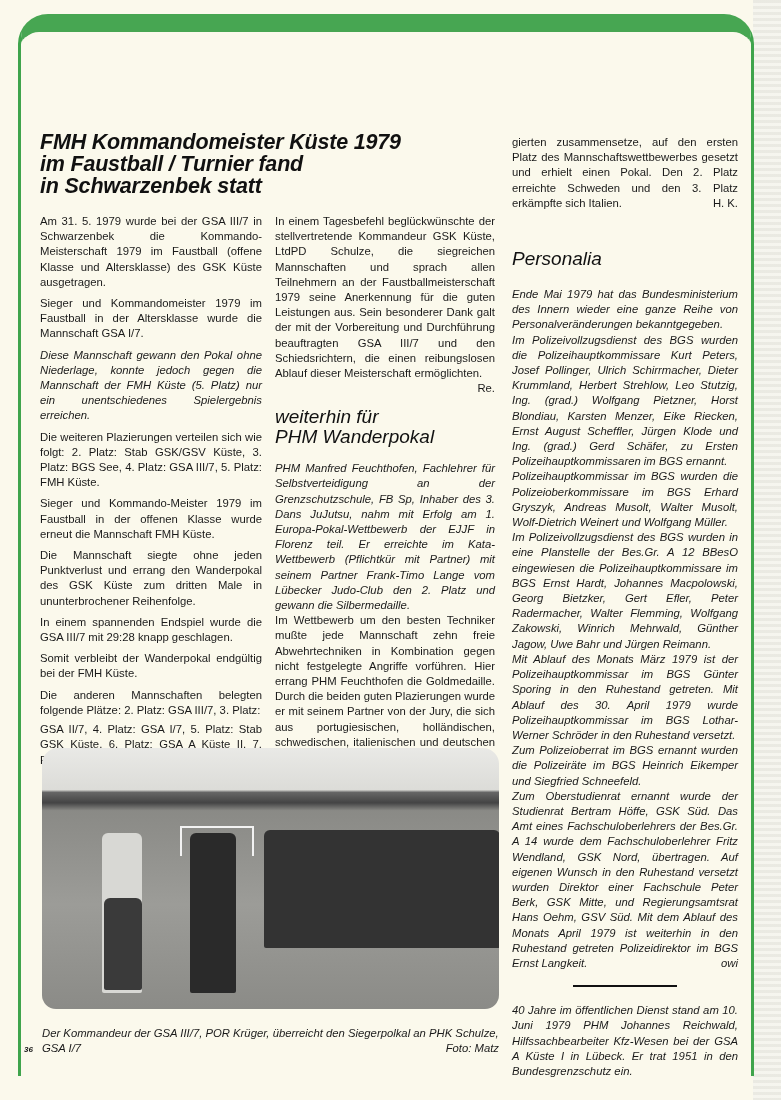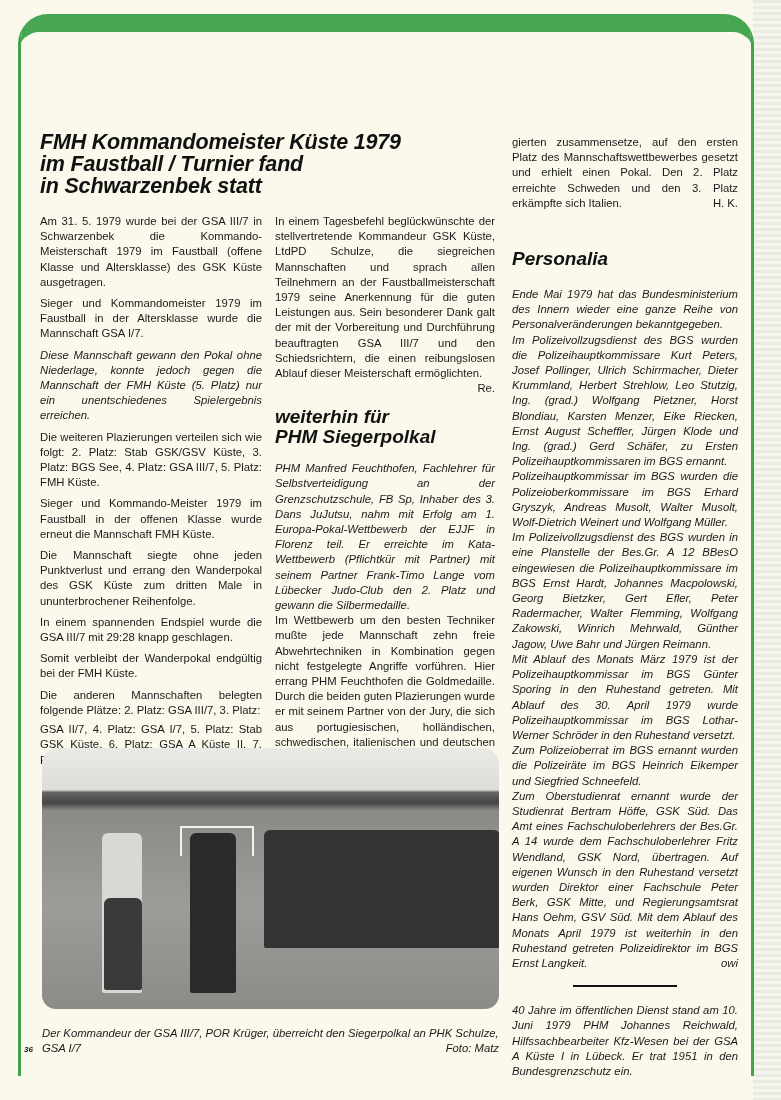--- a/index.html
+++ b/index.html
@@ -25,21 +25,21 @@
   .col { position:absolute; font-size:11.3px; line-height:15.2px; }
   .col p { margin:0 0 6px 0; text-align:justify; }
   .col p.tight { margin-bottom:0;font-style:italic; }
   .sig { float:right; }
   .h1 {
     position:absolute; left:40px; top:131px; width:460px;
     font-family:"Liberation Sans", sans-serif; font-weight:bold; font-style:italic;
     font-size:21.5px; line-height:22px; letter-spacing:-0.2px; color:#111;
   }
   .h2 {
-    font-weight:bold; font-style:italic; font-size:19px; line-height:20px;
+    font-weight:normal; font-style:italic; font-size:19px; line-height:20px;
     color:#111; margin:0 0 14px 0;
   }
   .photo {
     position:absolute; left:42px; top:748px; width:457px; height:261px;
     border-radius:16px 16px 14px 14px; overflow:hidden;
     background:linear-gradient(180deg,#e9e9e6 0%,#dcdcd8 16%,#666 17%,#444 21%,#8a8a86 24%,#9c9c98 60%,#8b8b87 100%);
   }
   .photo .figure { position:absolute; background:#2a2a2a; border-radius:6px 6px 2px 2px; }
   .photo .goal { position:absolute; left:138px; top:78px; width:70px; height:28px; border:2px solid #f2f2f2; border-bottom:none; }
   .caption {
@@ -75,21 +75,21 @@
   <p>GSA II/7, 4. Platz: GSA I/7, 5. Platz: Stab GSK Küste, 6. Platz: GSA A Küste II, 7. Platz: GSG Küste.</p>
 </div>
 
 <div class="col" style="left:275px; top:214px; width:220px;">
   <p style="margin-bottom:26px">
     <span>In einem Tagesbefehl beglückwünschte der stellvertretende Kommandeur GSK Küste, LtdPD Schulze, die siegreichen Mannschaften und sprach allen Teilnehmern an der Faustballmeisterschaft 1979 seine Anerkennung für die guten Leistungen aus. Sein besonderer Dank galt der mit der Vorbereitung und Durchführung beauftragten GSA III/7 und den Schiedsrichtern, die einen reibungslosen Ablauf dieser Meisterschaft ermöglichten.</span>
     <span class="sig">Re.</span>
   </p>
   <div class="h2">
     <div>weiterhin für</div>
-    <div>PHM Siegerpolkal</div>
+    <div>PHM Wanderpokal</div>
   </div>
   <p class="tight">PHM Manfred Feuchthofen, Fachlehrer für Selbstverteidigung an der Grenzschutzschule, FB Sp, Inhaber des 3. Dans JuJutsu, nahm mit Erfolg am 1. Europa-Pokal-Wettbewerb der EJJF in Florenz teil. Er erreichte im Kata-Wettbewerb (Pflichtkür mit Partner) mit seinem Partner Frank-Timo Lange vom Lübecker Judo-Club den 2. Platz und gewann die Silbermedaille.</p>
   <p>Im Wettbewerb um den besten Techniker mußte jede Mannschaft zehn freie Abwehrtechniken in Kombination gegen nicht festgelegte Angriffe vorführen. Hier errang PHM Feuchthofen die Goldmedaille. Durch die beiden guten Plazierungen wurde er mit seinem Partner von der Jury, die sich aus portugiesischen, holländischen, schwedischen, italienischen und deutschen Dele-</p>
 </div>
 
 <div class="col" style="left:512px; top:135px; width:226px;">
   <p style="margin-bottom:38px">
     <span>gierten zusammensetze, auf den ersten Platz des Mannschaftswettbewerbes gesetzt und erhielt einen Pokal. Den 2. Platz erreichte Schweden und den 3. Platz erkämpfte sich Italien.</span>
     <span class="sig">H. K.</span>
   </p>

